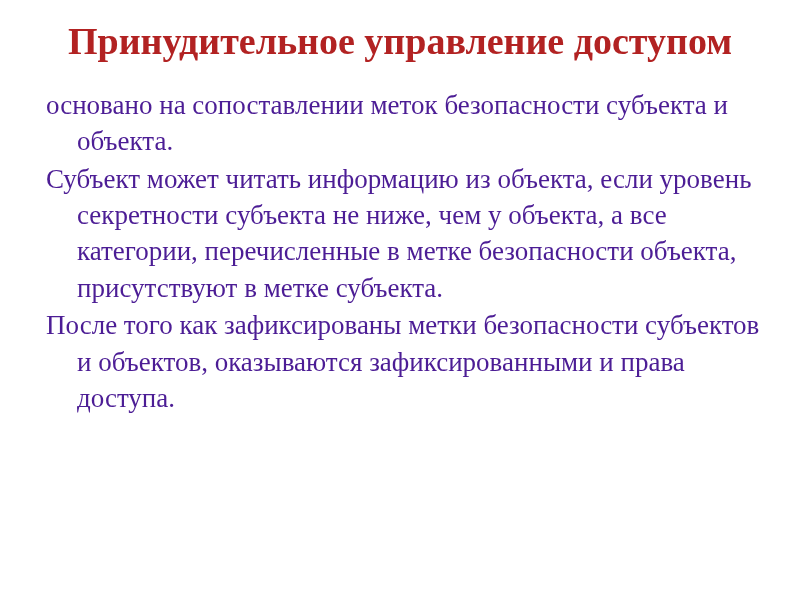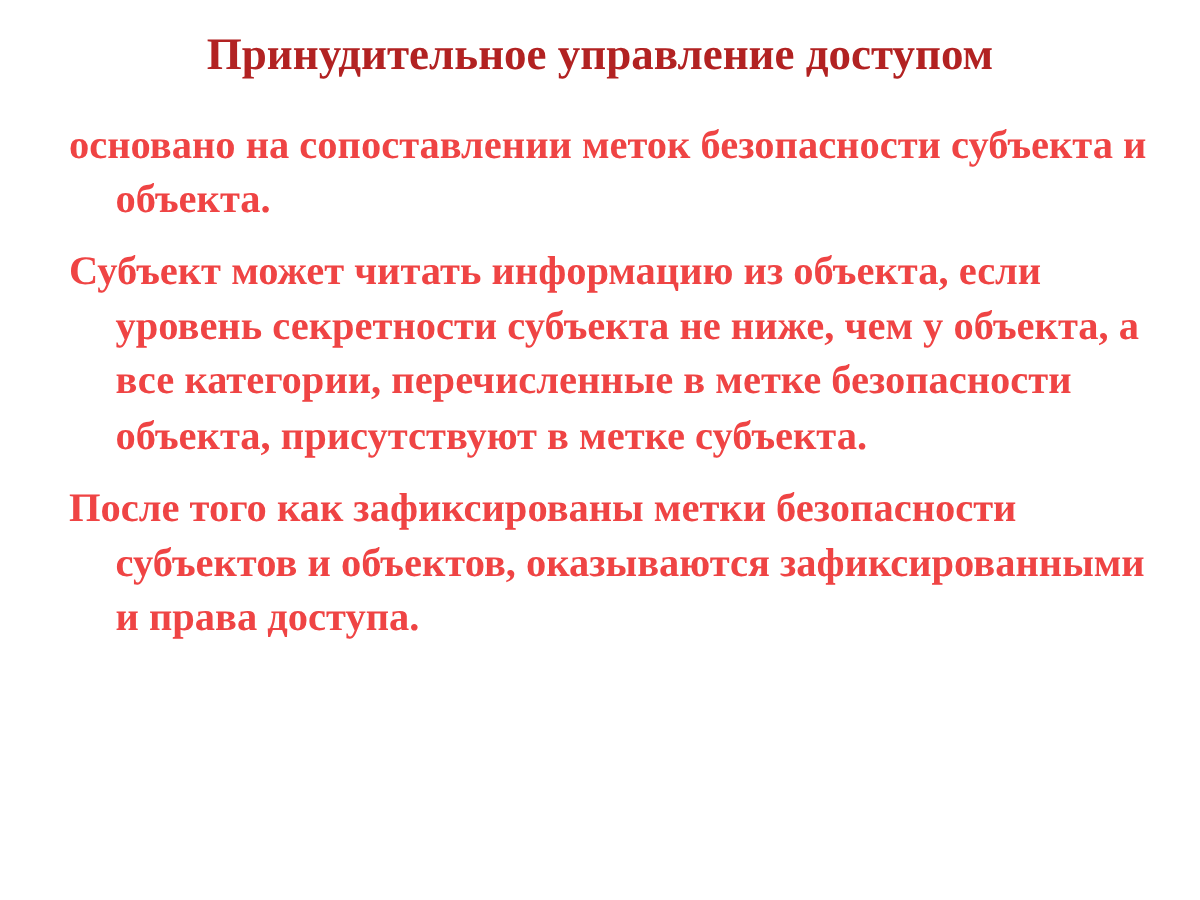--- a/index.html
+++ b/index.html
@@ -11,38 +11,37 @@
     position: relative;
     width: 800px;
     height: 600px;
     background: #ffffff;
     overflow: hidden;
     font-family: "Liberation Serif", "DejaVu Serif", serif;
   }
   .slide-title {
     margin: 20px 40px 0 40px;
     text-align: center;
-    font-size: 30px;
+    font-size: 38px;
     font-weight: bold;
     color: #b22222;
     line-height: 1.15;
   }
   .slide-body {
     margin-top: 23px;
     font-size: 27px;
-    color: #ef4444;
+    color: #4c1d95;
     line-height: 1.35;
-    font-weight: bold;
   }
   .para {
     margin: 0 28px 0 77px;   
     text-indent: -31px;      
   }
   .para + .para {
-    margin-top: 12px;
+    margin-top: 1px;
   }
   .para.gap-before {
     margin-top: 31px;        
   }
   .para em {
     font-style: italic;
   }
 </style>
 </head>
 <body>

